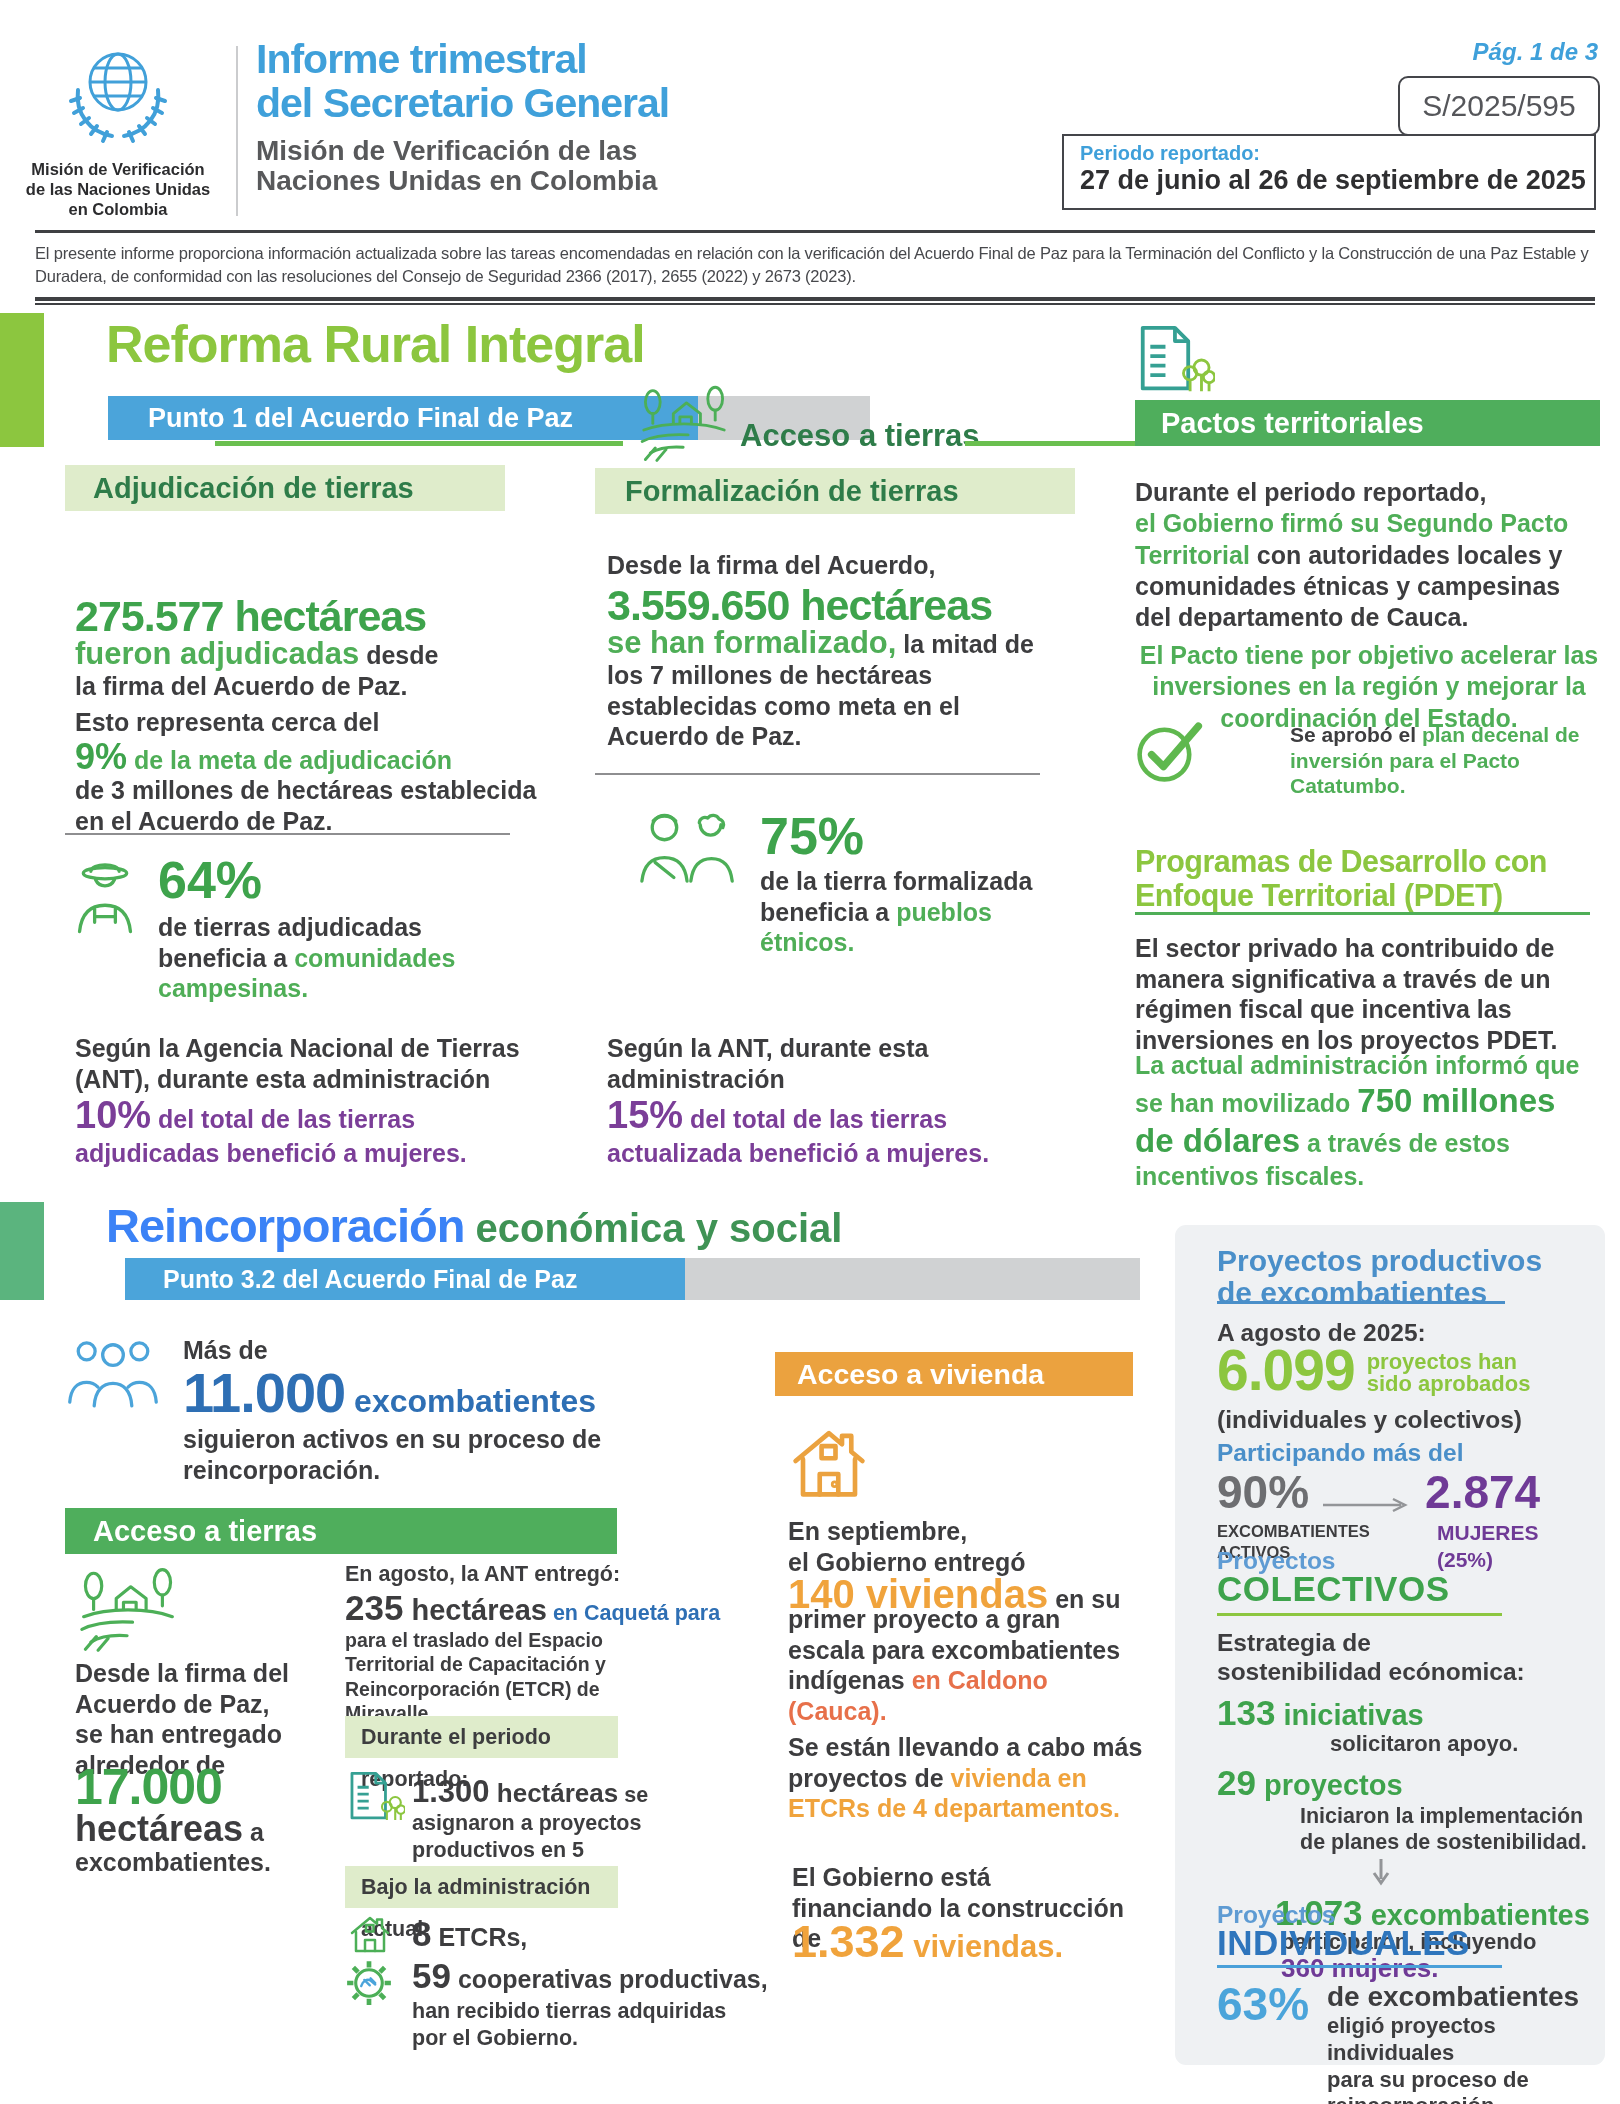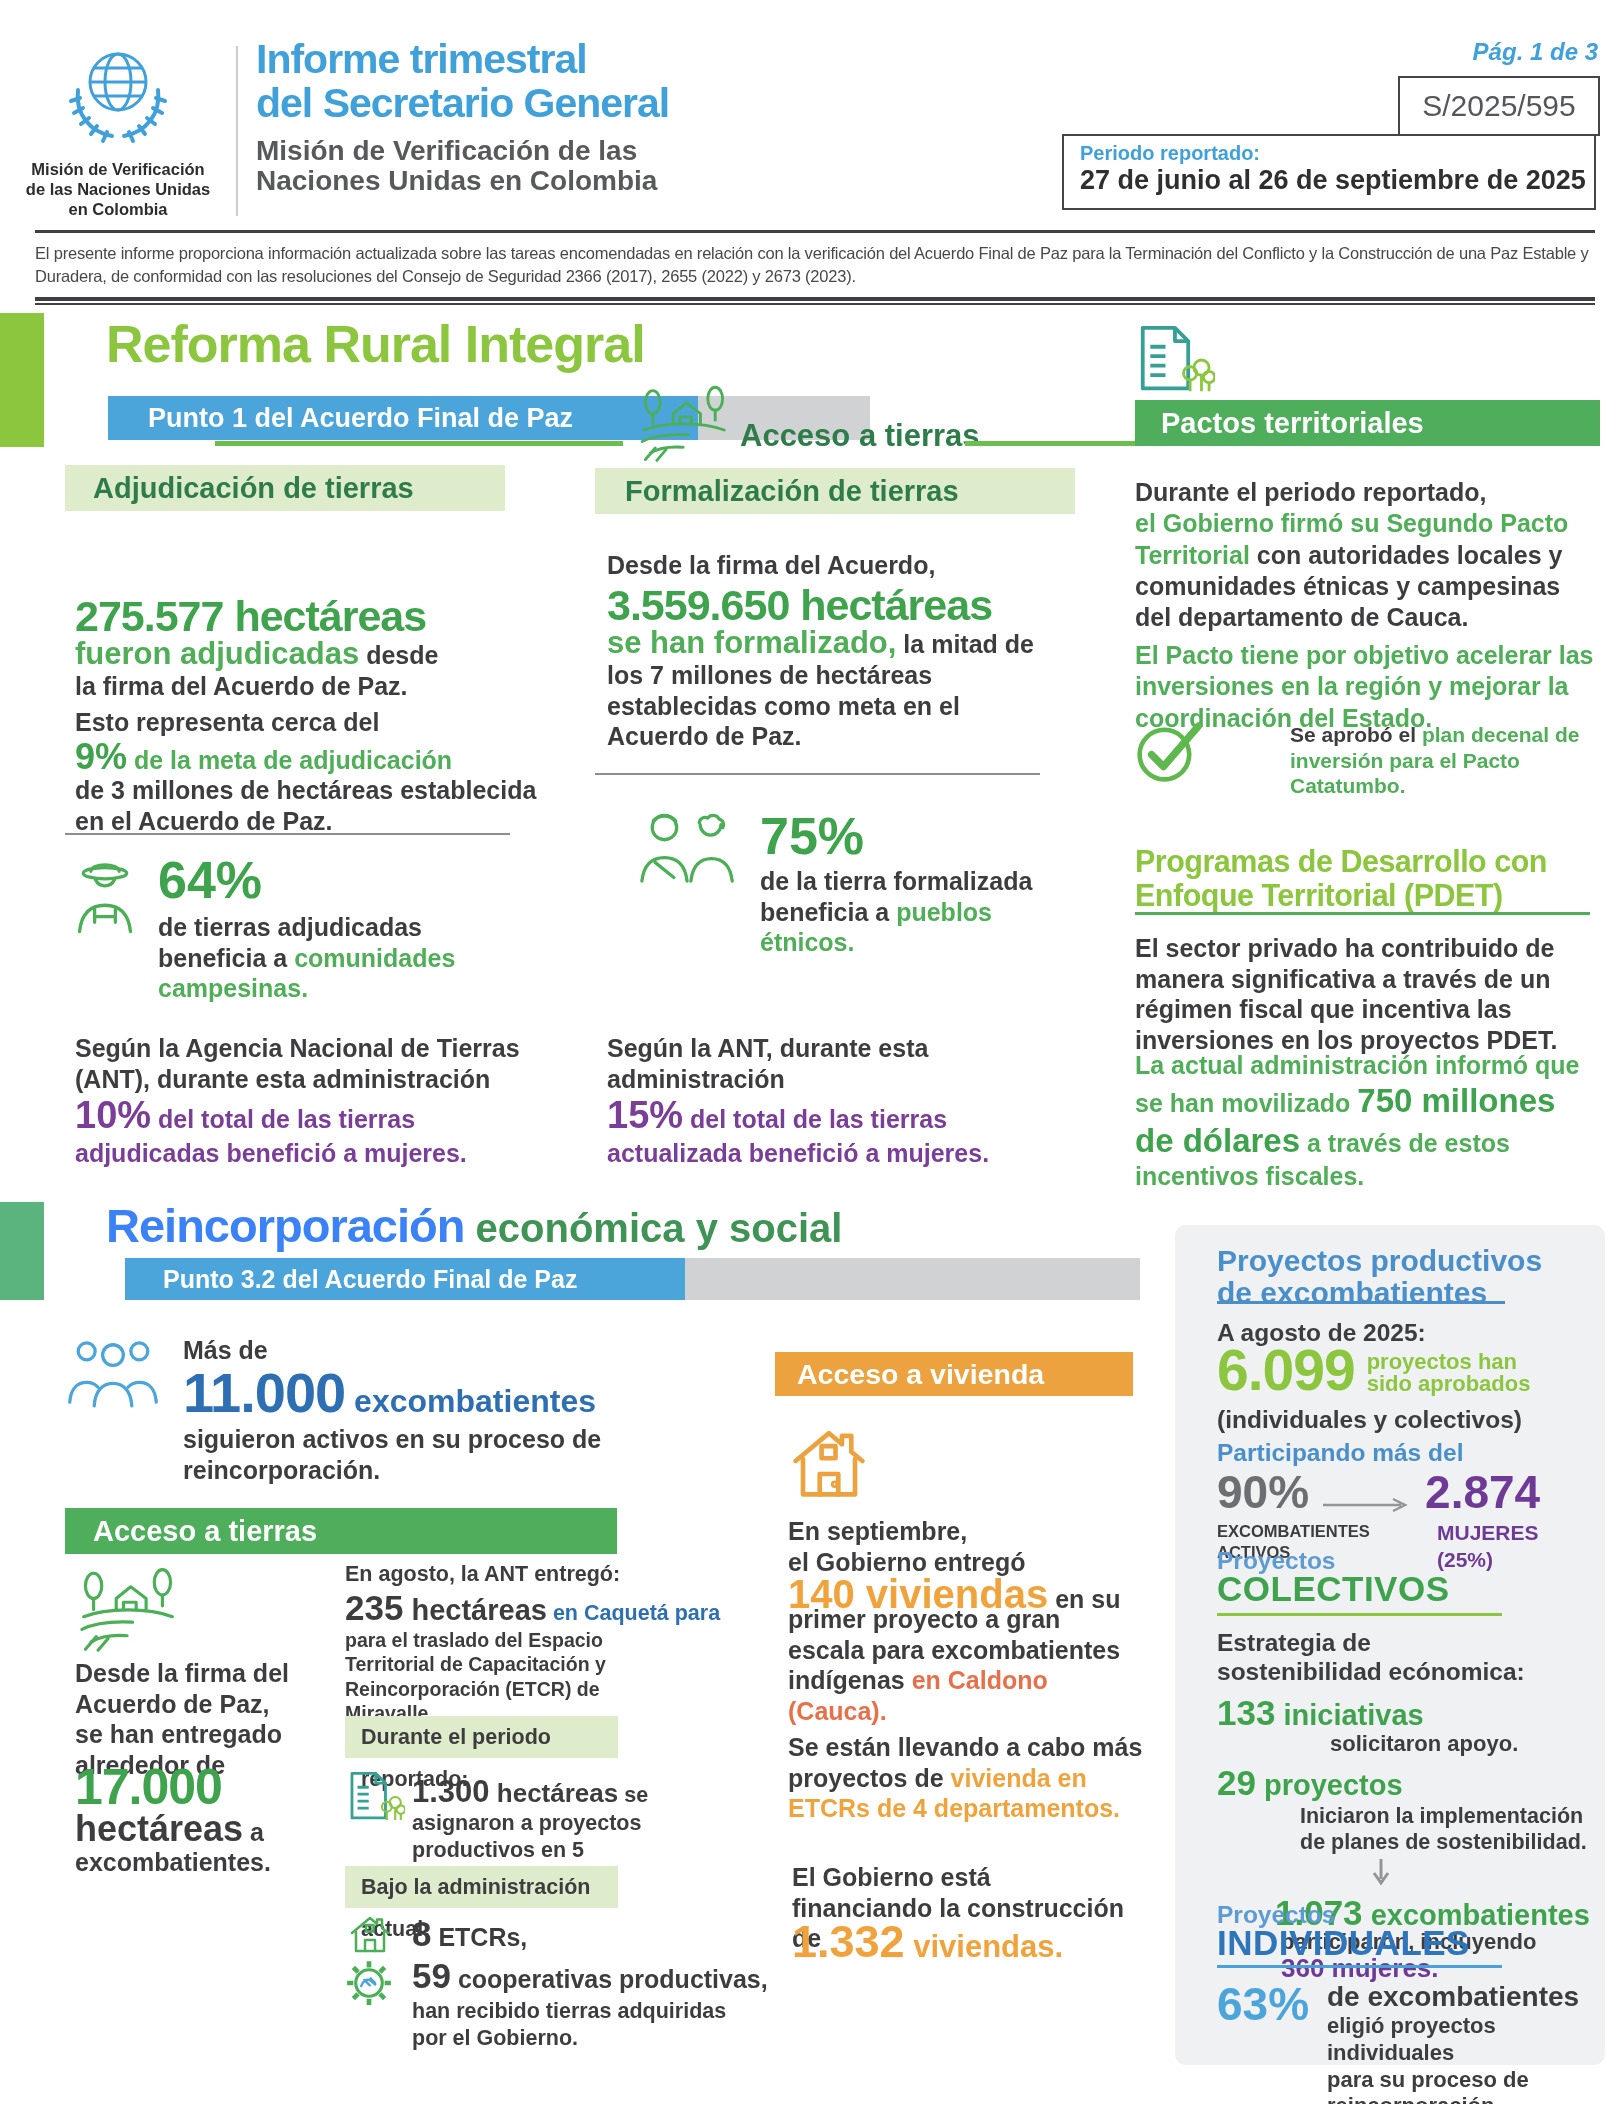--- a/index.html
+++ b/index.html
@@ -1,22 +1,22 @@
 <!DOCTYPE html>
 <html><head>
 <meta charset="utf-8">
 <style>
   html,body{margin:0;padding:0;background:#fff;}
   .page{position:relative;width:1620px;height:2104px;background:#fff;font-family:"Liberation Sans",sans-serif;font-weight:700;color:#3d3d3f;overflow:hidden;}
   .abs{position:absolute;}
   .pre{white-space:pre-line;}
-  .n{font-weight:400;}
+  .n{font-weight:400;border-radius:10px;}
   .i{font-style:italic;}
   .g1{color:#3ea34c;}
-  .g2{color:#4fae57;}
+  .g2{color:#4fae57;text-align:center;}
   .lg{color:#8cc63f;}
   .dg{color:#2e7c49;}
   .pu{color:#7b3e98;}
   .pu2{color:#6f3a96;}
   .bl{color:#2e6fb4;}
   .lb{color:#4ba4da;}
   .cb{color:#4a8fc9;}
   .sb{color:#5e9bd3;}
   .db{color:#2e75bc;}
   .or{color:#f0a33c;}

